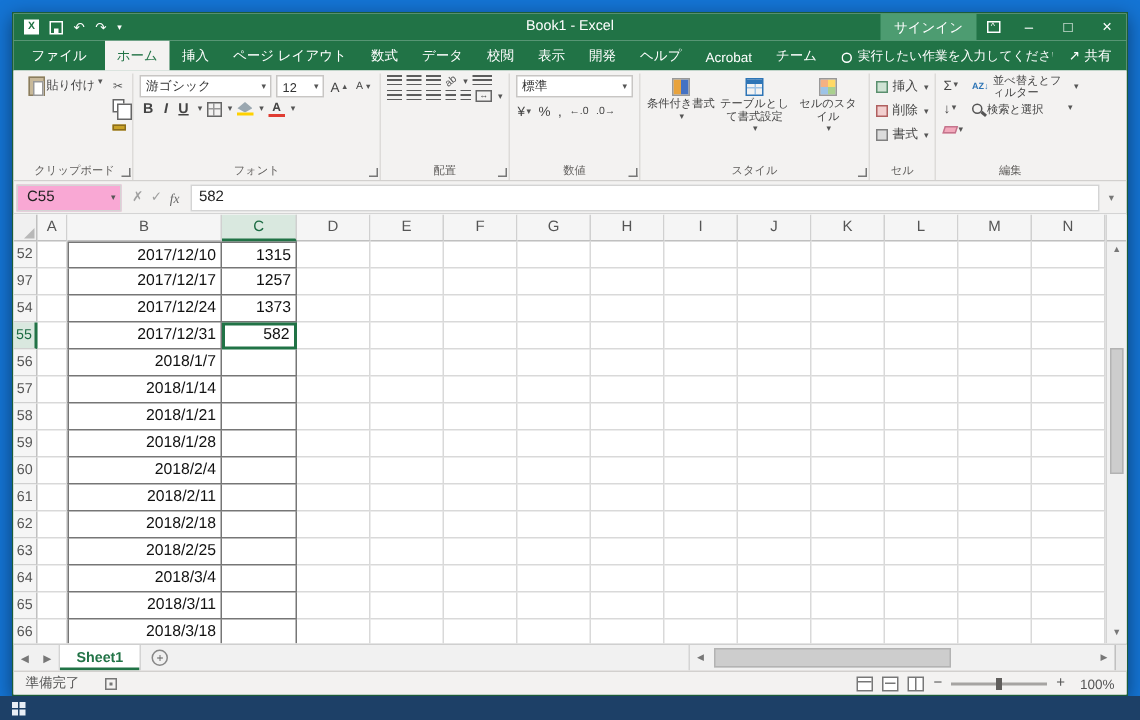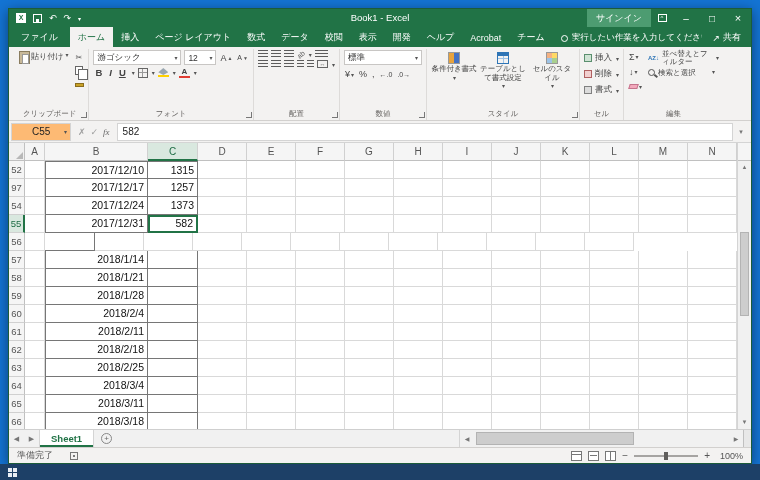--- a/index.html
+++ b/index.html
@@ -77,21 +77,21 @@
   .edit1 .sbtn{height:13px}
   .eraser{width:9px;height:5px;background:#f2a9bc;border:1px solid #c4748c;transform:skewX(-18deg)}
   .edit2{display:flex;flex-direction:column;gap:2px}
   .edbtn{display:flex;align-items:center;gap:3px;font-size:7.5px;color:#444;line-height:1.1}
   .sortic{font-size:6px;color:#2e75b6;font-weight:bold;white-space:nowrap}
   .magic{width:7px;height:7px;border:1.5px solid #555;border-radius:50%;position:relative}
   .magic::after{content:'';position:absolute;left:5px;top:5px;width:4px;height:1.5px;background:#555;transform:rotate(40deg)}
 
   
   .fbar{height:22px;background:#f3f2f1;border-bottom:1px solid #d4d4d4;display:flex;align-items:center;padding:0 2px;flex:0 0 auto}
-  .namebox{width:60px;height:18px;background:#fdba74;border:1px solid #d4d4d4;display:flex;align-items:center;font-size:10px;color:#222;padding:0 3px 0 20px}
+  .namebox{width:70px;height:18px;background:#f9a8d4;border:1px solid #d4d4d4;display:flex;align-items:center;font-size:10px;color:#222;padding:0 3px 0 6px}
   .namebox .cv{flex:1}
   .fxbtns{display:flex;align-items:center;gap:5px;padding:0 7px;color:#a0a0a0;font-size:9px}
   .fxit{font-style:italic;font-family:"Liberation Serif","DejaVu Serif",serif;color:#666}
   .ffield{flex:1;height:18px;background:#fff;border:1px solid #d4d4d4;display:flex;align-items:center;font-size:10px;color:#222;padding-left:5px}
   .fexpand{width:16px;text-align:center;color:#777;font-size:7px}
 
   
   .gridwrap{flex:1;display:flex;background:#fff;overflow:hidden}
   .gridmain{width:728px;display:flex;flex-direction:column}
   .headrow{height:18px;display:flex;flex:0 0 auto}
@@ -485,20 +485,21 @@
             <div class="cell col-I"></div>
             <div class="cell col-J"></div>
             <div class="cell col-K"></div>
             <div class="cell col-L"></div>
             <div class="cell col-M"></div>
             <div class="cell col-N"></div>
           </div>
           <div class="grow">
             <div class="rowh">56</div>
             <div class="cell col-A"></div>
+            <div class="cell col-B data">2018/1/7</div>
             <div class="cell col-C data"></div>
             <div class="cell col-D"></div>
             <div class="cell col-E"></div>
             <div class="cell col-F"></div>
             <div class="cell col-G"></div>
             <div class="cell col-H"></div>
             <div class="cell col-I"></div>
             <div class="cell col-J"></div>
             <div class="cell col-K"></div>
             <div class="cell col-L"></div>

